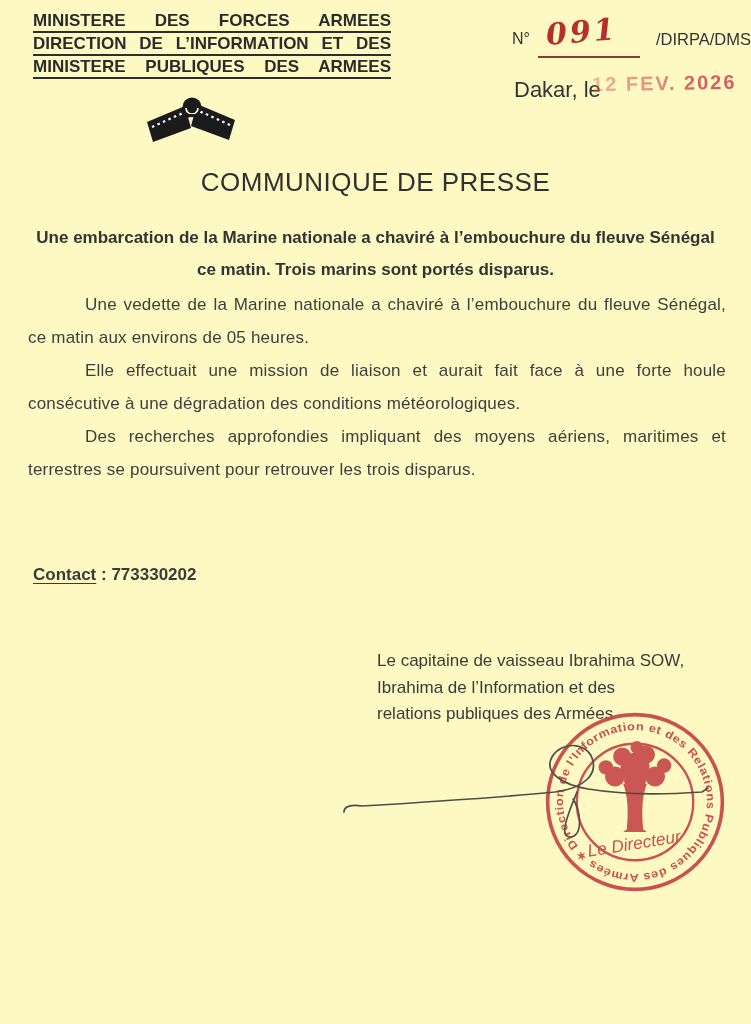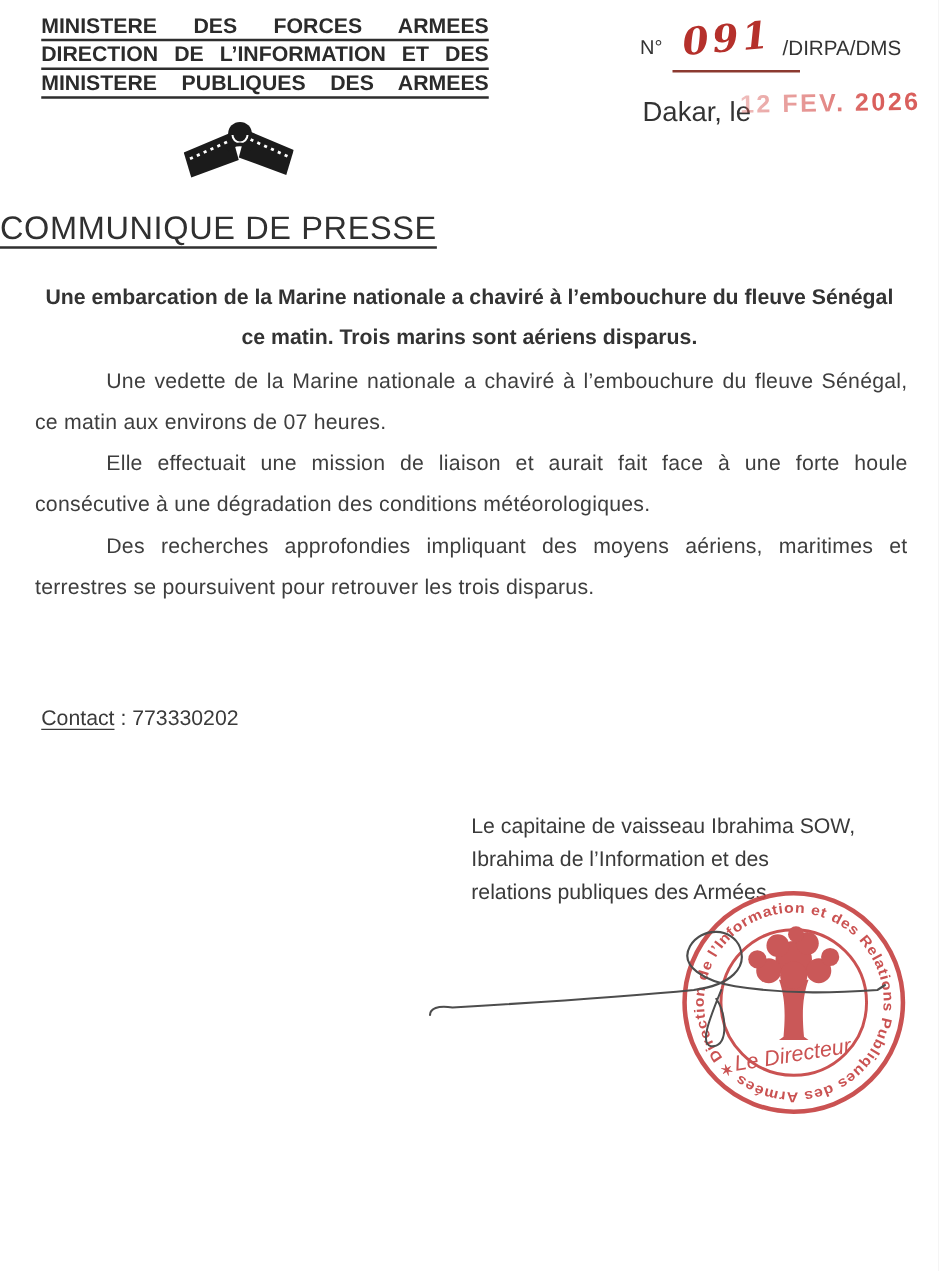--- a/index.html
+++ b/index.html
@@ -1,62 +1,62 @@
 <!DOCTYPE html>
 <html><head>
 <meta charset="utf-8">
 <style>
   html,body{margin:0;padding:0;background:#e8e8e6;}
   .page{
     position:relative; width:751px; height:1024px; margin:0 auto;
-    background:#ffffff; overflow:hidden;
+    background:#fef9c3; overflow:hidden;
     font-family:"Liberation Sans", sans-serif; color:#3a3a3a;
   }
   
   .org-block{position:absolute; left:33px; top:11px; width:358px;}
   .org-line{
     font-size:17px; font-weight:700; color:#2b2b2b; line-height:20px;
     border-bottom:2px solid #2e2e2e; margin-bottom:1px; padding-bottom:0;
     text-align:justify; text-align-last:justify; white-space:nowrap;
   }
   .emblem{position:absolute; left:147px; top:96px;}
   
   .ref-prefix{position:absolute; left:512px; top:30px; font-size:16px; color:#333;}
   .ref-number{
     position:absolute; left:546px; top:14px; font-size:30px; color:#b5302b;
     font-family:"DejaVu Serif", serif; font-style:italic; font-weight:700;
     letter-spacing:3px; transform:rotate(-5deg);
   }
   .ref-underline{position:absolute; left:538px; top:56px; width:102px; border-top:2.5px solid #8c3a30;}
-  .ref-suffix{position:absolute; left:626px; top:30px; font-size:16.5px; color:#333;}
+  .ref-suffix{position:absolute; left:656px; top:30px; font-size:16.5px; color:#333;}
   .date-label{position:absolute; left:514px; top:77px; font-size:22px; color:#333;}
   .date-stamp{
     position:absolute; left:592px; top:72px; font-size:20px; font-weight:700;
     color:#d95f5c; letter-spacing:2px; transform:rotate(-1deg); white-space:nowrap;
     -webkit-mask-image:linear-gradient(90deg, rgba(0,0,0,.4) 0, rgba(0,0,0,.55) 18%, rgba(0,0,0,.7) 45%, rgba(0,0,0,1) 72%);
     mask-image:linear-gradient(90deg, rgba(0,0,0,.4) 0, rgba(0,0,0,.55) 18%, rgba(0,0,0,.7) 45%, rgba(0,0,0,1) 72%);
   }
   
   .doc-title{
-    position:absolute; top:167px; left:0; width:100%; text-align:left;
+    position:absolute; top:167px; left:0; width:100%; text-align:center;
     font-size:26px; color:#303030; letter-spacing:.5px;
-    text-decoration:underline; text-underline-offset:6px; text-decoration-thickness:2px;
+    text-underline-offset:6px; text-decoration-thickness:2px;
   }
   .doc-subtitle{
     position:absolute; top:222px; left:30px; right:30px; text-align:center;
     font-size:17px; font-weight:700; color:#333; line-height:32px;
   }
   
   .doc-body{position:absolute; top:288px; left:28px; right:25px;}
   .doc-body p{
     margin:0; font-size:17px; line-height:33px; text-indent:57px;
     text-align:justify; color:#3e3e3e; letter-spacing:.2px;
   }
   
-  .contact{position:absolute; left:33px; top:565px; font-size:17px; color:#3a3a3a;}
+  .contact{position:absolute; left:33px; top:565px; font-size:17px; color:#3a3a3a;font-weight:bold;}
   .contact .u{text-decoration:underline; text-underline-offset:3px;}
   
   .sig-block{position:absolute; left:377px; top:648px; font-size:17px; line-height:26.5px; color:#3a3a3a;}
   
   .stamp{position:absolute; left:544px; top:711px; width:182px; height:182px; opacity:.92;}
   .signature{position:absolute; left:330px; top:716px; width:395px; height:165px; z-index:3;}
 </style>
 </head>
 <body>
 
@@ -81,24 +81,24 @@
   <span class="ref-prefix">N°</span>
   <span class="ref-number">091</span>
   <div class="ref-underline"></div>
   <span class="ref-suffix">/DIRPA/DMS</span>
 
   <span class="date-label">Dakar, le</span>
   <span class="date-stamp">12 FEV. 2026</span>
 
   <div class="doc-title">COMMUNIQUE DE PRESSE</div>
 
-  <div class="doc-subtitle">Une embarcation de la Marine nationale a chaviré à l’embouchure du fleuve Sénégal ce matin. Trois marins sont aériens disparus.</div>
+  <div class="doc-subtitle">Une embarcation de la Marine nationale a chaviré à l’embouchure du fleuve Sénégal ce matin. Trois marins sont portés disparus.</div>
 
   <div class="doc-body">
-    <p>Une vedette de la Marine nationale a chaviré à l’embouchure du fleuve Sénégal, ce matin aux environs de 07 heures.</p>
+    <p>Une vedette de la Marine nationale a chaviré à l’embouchure du fleuve Sénégal, ce matin aux environs de 05 heures.</p>
     <p>Elle effectuait une mission de liaison et aurait fait face à une forte houle consécutive à une dégradation des conditions météorologiques.</p>
     <p>Des recherches approfondies impliquant des moyens aériens, maritimes et terrestres se poursuivent pour retrouver les trois disparus.</p>
   </div>
 
   <div class="contact">
     <span class="u">Contact</span><span> : </span><span>773330202</span>
   </div>
 
   <div class="sig-block">
     <div>Le capitaine de vaisseau Ibrahima SOW,</div>

